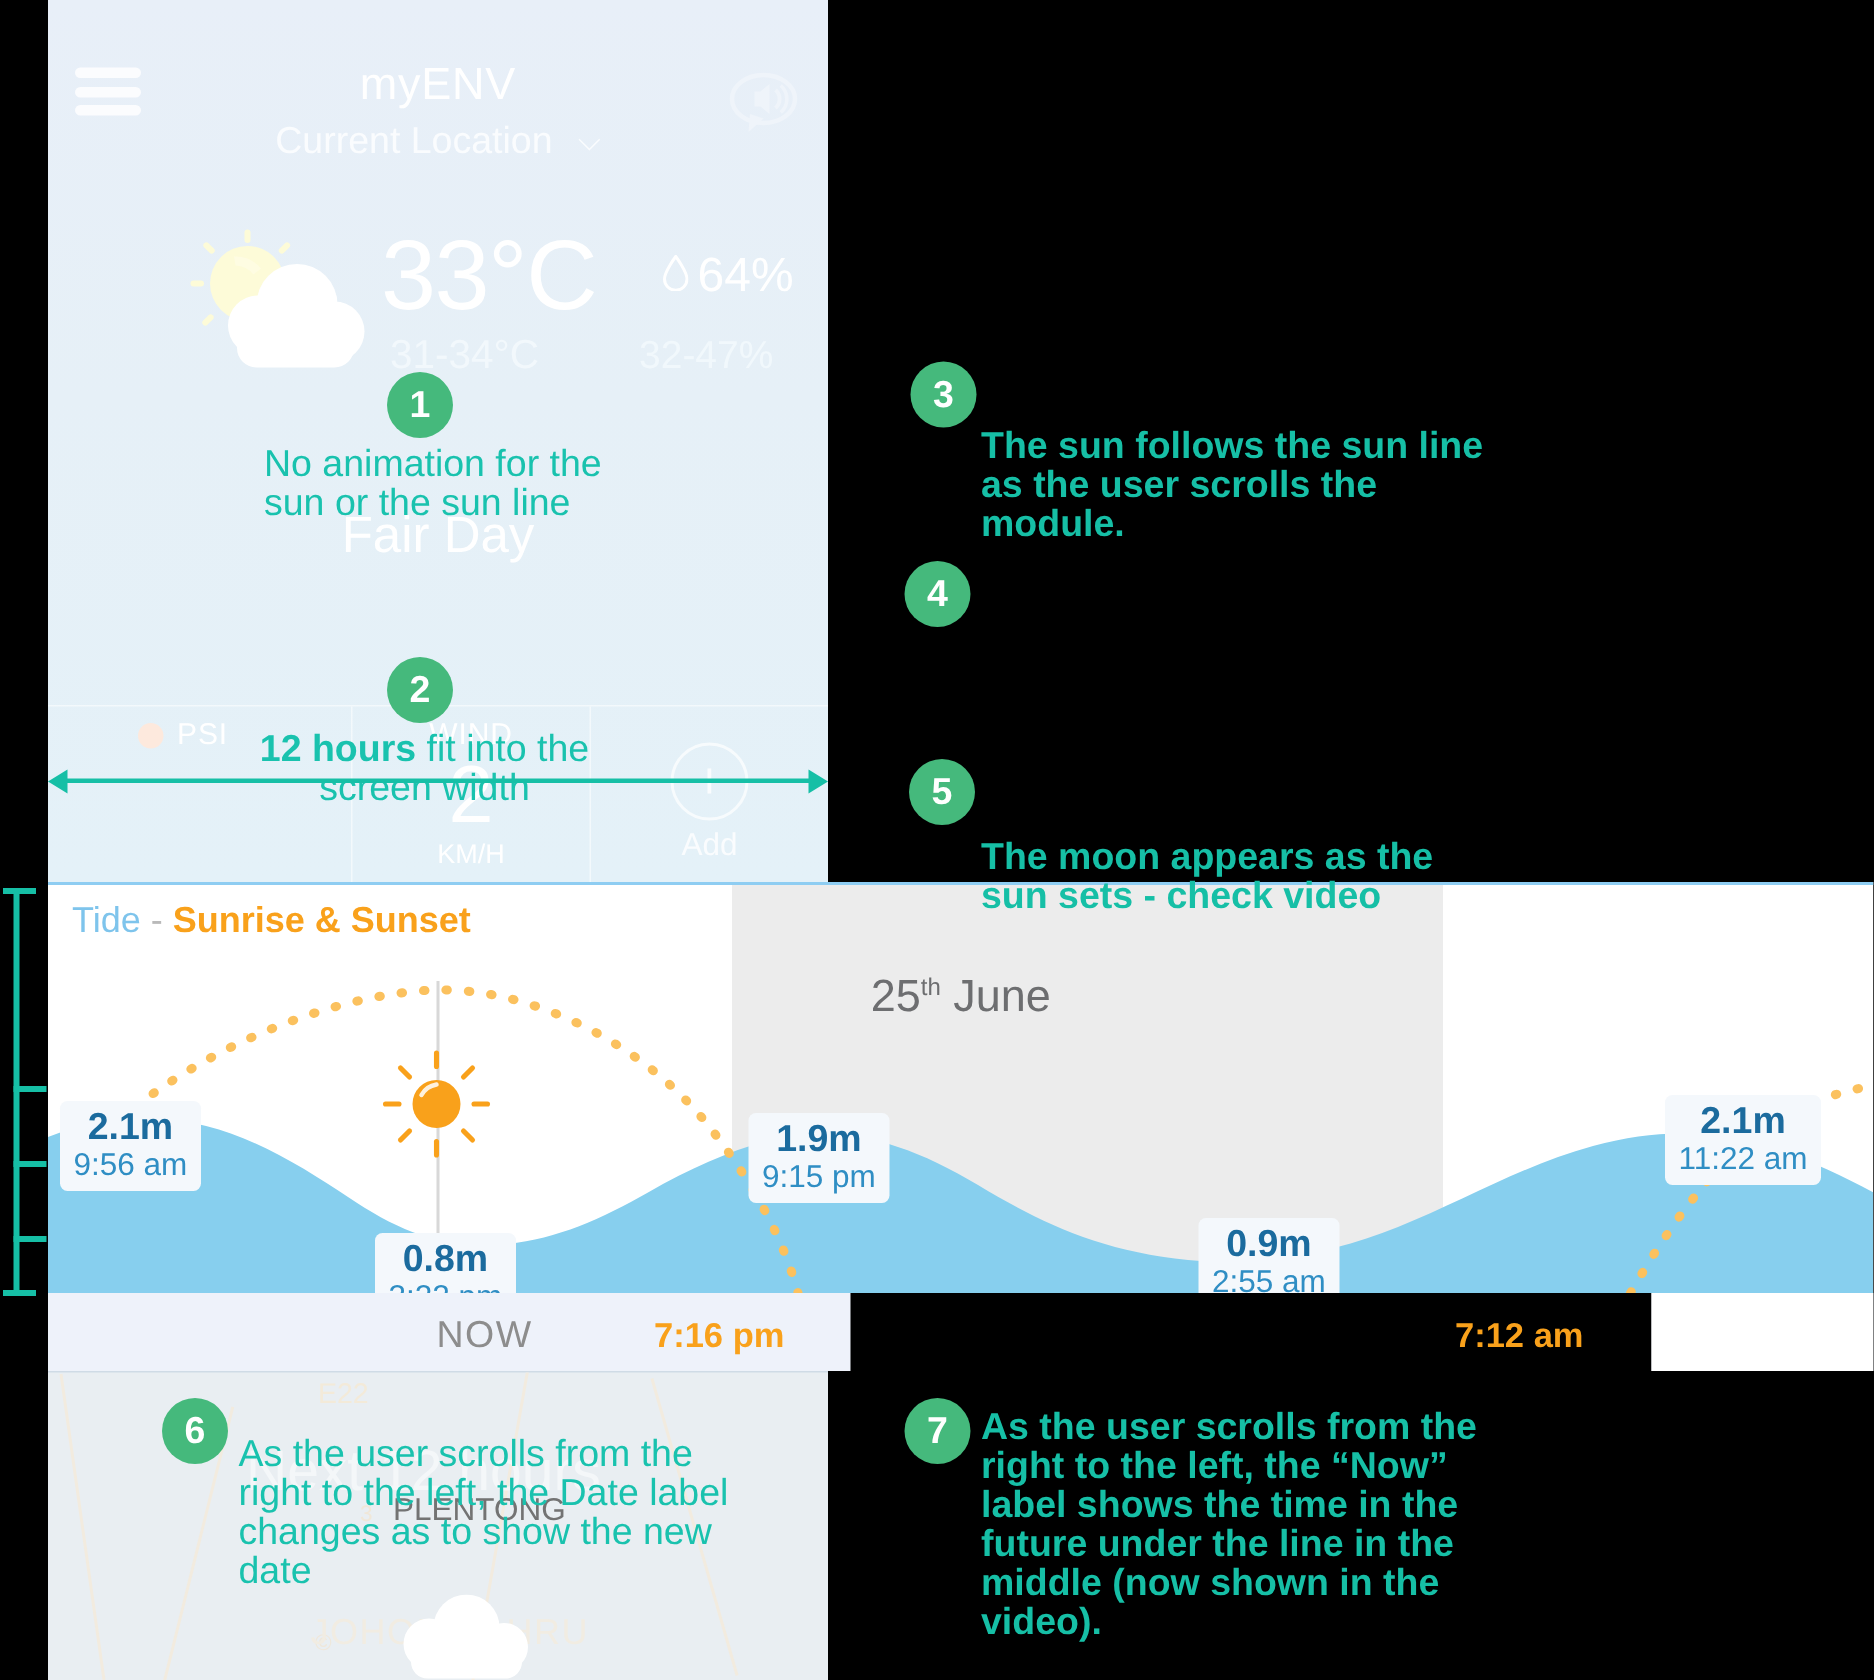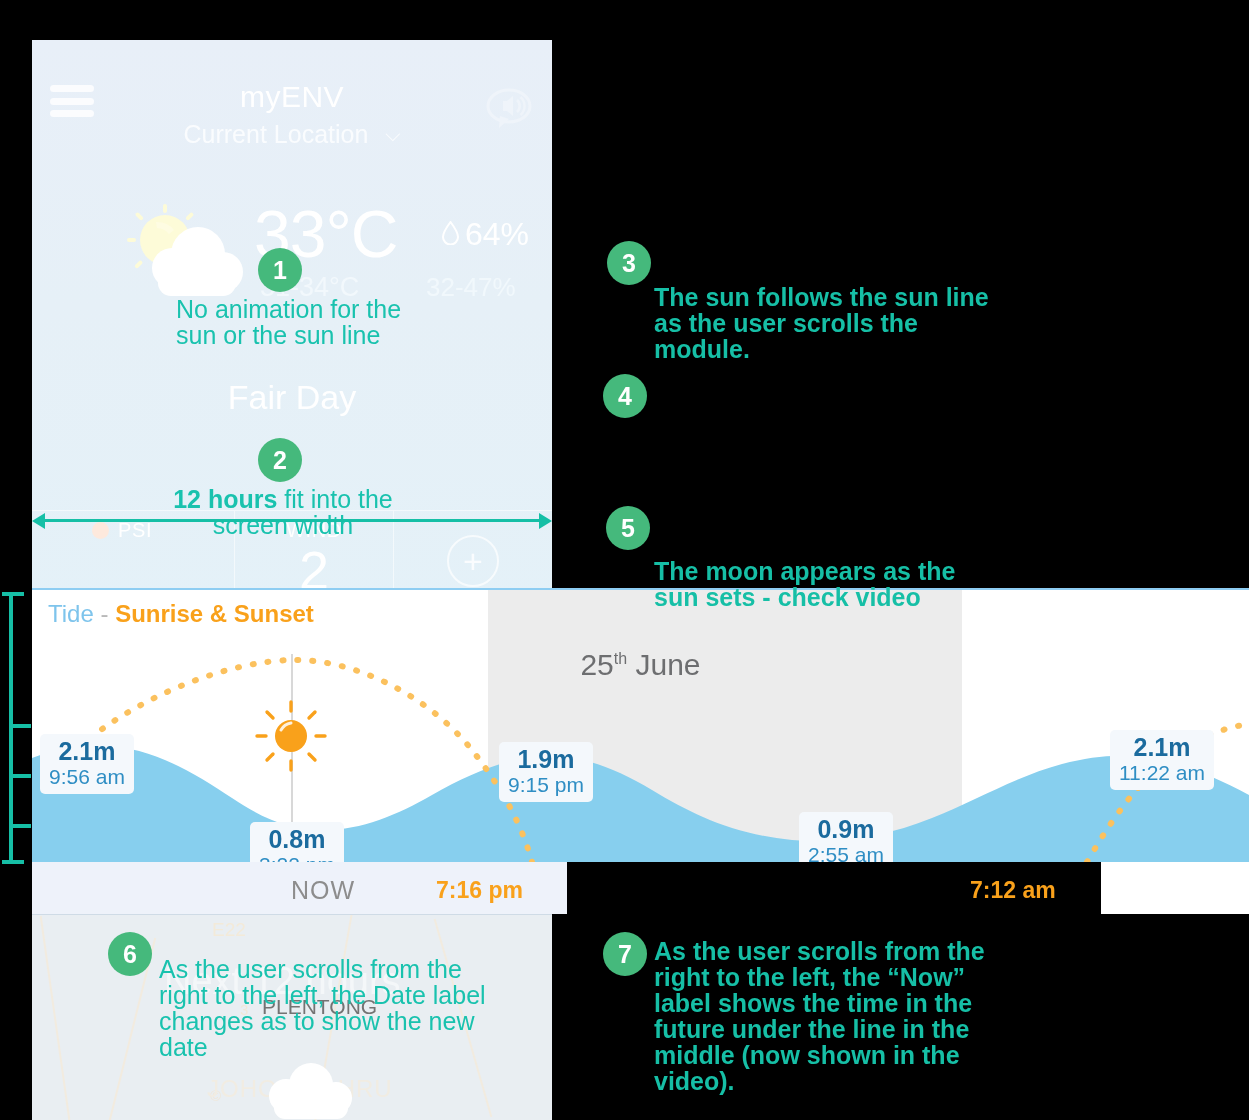--- a/index.html
+++ b/index.html
@@ -5,36 +5,35 @@
   * { margin:0; padding:0; box-sizing:border-box; }
   html,body { width:1249px; height:1120px; background:#000; overflow:hidden;
     font-family:"Liberation Sans", sans-serif; }
   #root { position:relative; width:1249px; height:1120px; background:#000; }
 
   
   .phone {
     position:absolute; left:32px; top:0; width:520px; height:588px;
     background:linear-gradient(180deg,#e8eff8 0%, #e6f0f7 45%, #e4f1f8 100%);
     overflow:hidden;
-    margin-top:40px;
   }
   .phone-header { position:relative; height:120px; }
   .hamburger { position:absolute; left:18px; top:45px; width:44px; height:32px;
     display:flex; flex-direction:column; justify-content:space-between; cursor:pointer; }
   .hamburger i { display:block; height:7px; border-radius:4px; background:#fbfcfe; }
   .app-title { position:absolute; left:0; right:0; top:40px; text-align:center;
     font-size:30px; color:#ffffff; letter-spacing:.5px; }
   .app-loc { position:absolute; left:0; right:0; top:80px; text-align:center;
     font-size:25px; color:#fafcfe; }
   .app-loc .chev { display:inline-block; margin-left:10px; font-size:20px; vertical-align:2px; }
   .speaker { position:absolute; right:20px; top:48px; width:46px; height:42px; }
   .speaker svg { width:46px; height:42px; }
 
   
-  .cond { position:absolute; left:0; top:150px; width:100%; height:130px; }
+  .cond { position:absolute; left:0; top:139px; width:100%; height:130px; }
   .wx-icon { position:absolute; left:88px; top:8px; width:130px; height:105px; }
   .temp-big { position:absolute; left:222px; top:6px; font-size:66px; color:#ffffff;
     font-weight:300; letter-spacing:-1px; }
   .temp-rng { position:absolute; left:228px; top:82px; font-size:27px; color:#f2f8fc; font-weight:300; }
   .hum-big { position:absolute; left:410px; top:26px; font-size:32px; color:#ffffff; font-weight:400; }
   .hum-big .drop { display:inline-block; margin-right:6px; }
   .hum-rng { position:absolute; left:394px; top:82px; font-size:26px; color:#f1f8fc; font-weight:300; }
   .fair-day { position:absolute; left:0; right:0; top:338px; text-align:center;
     font-size:34px; color:#ffffff; font-weight:300; }
 

